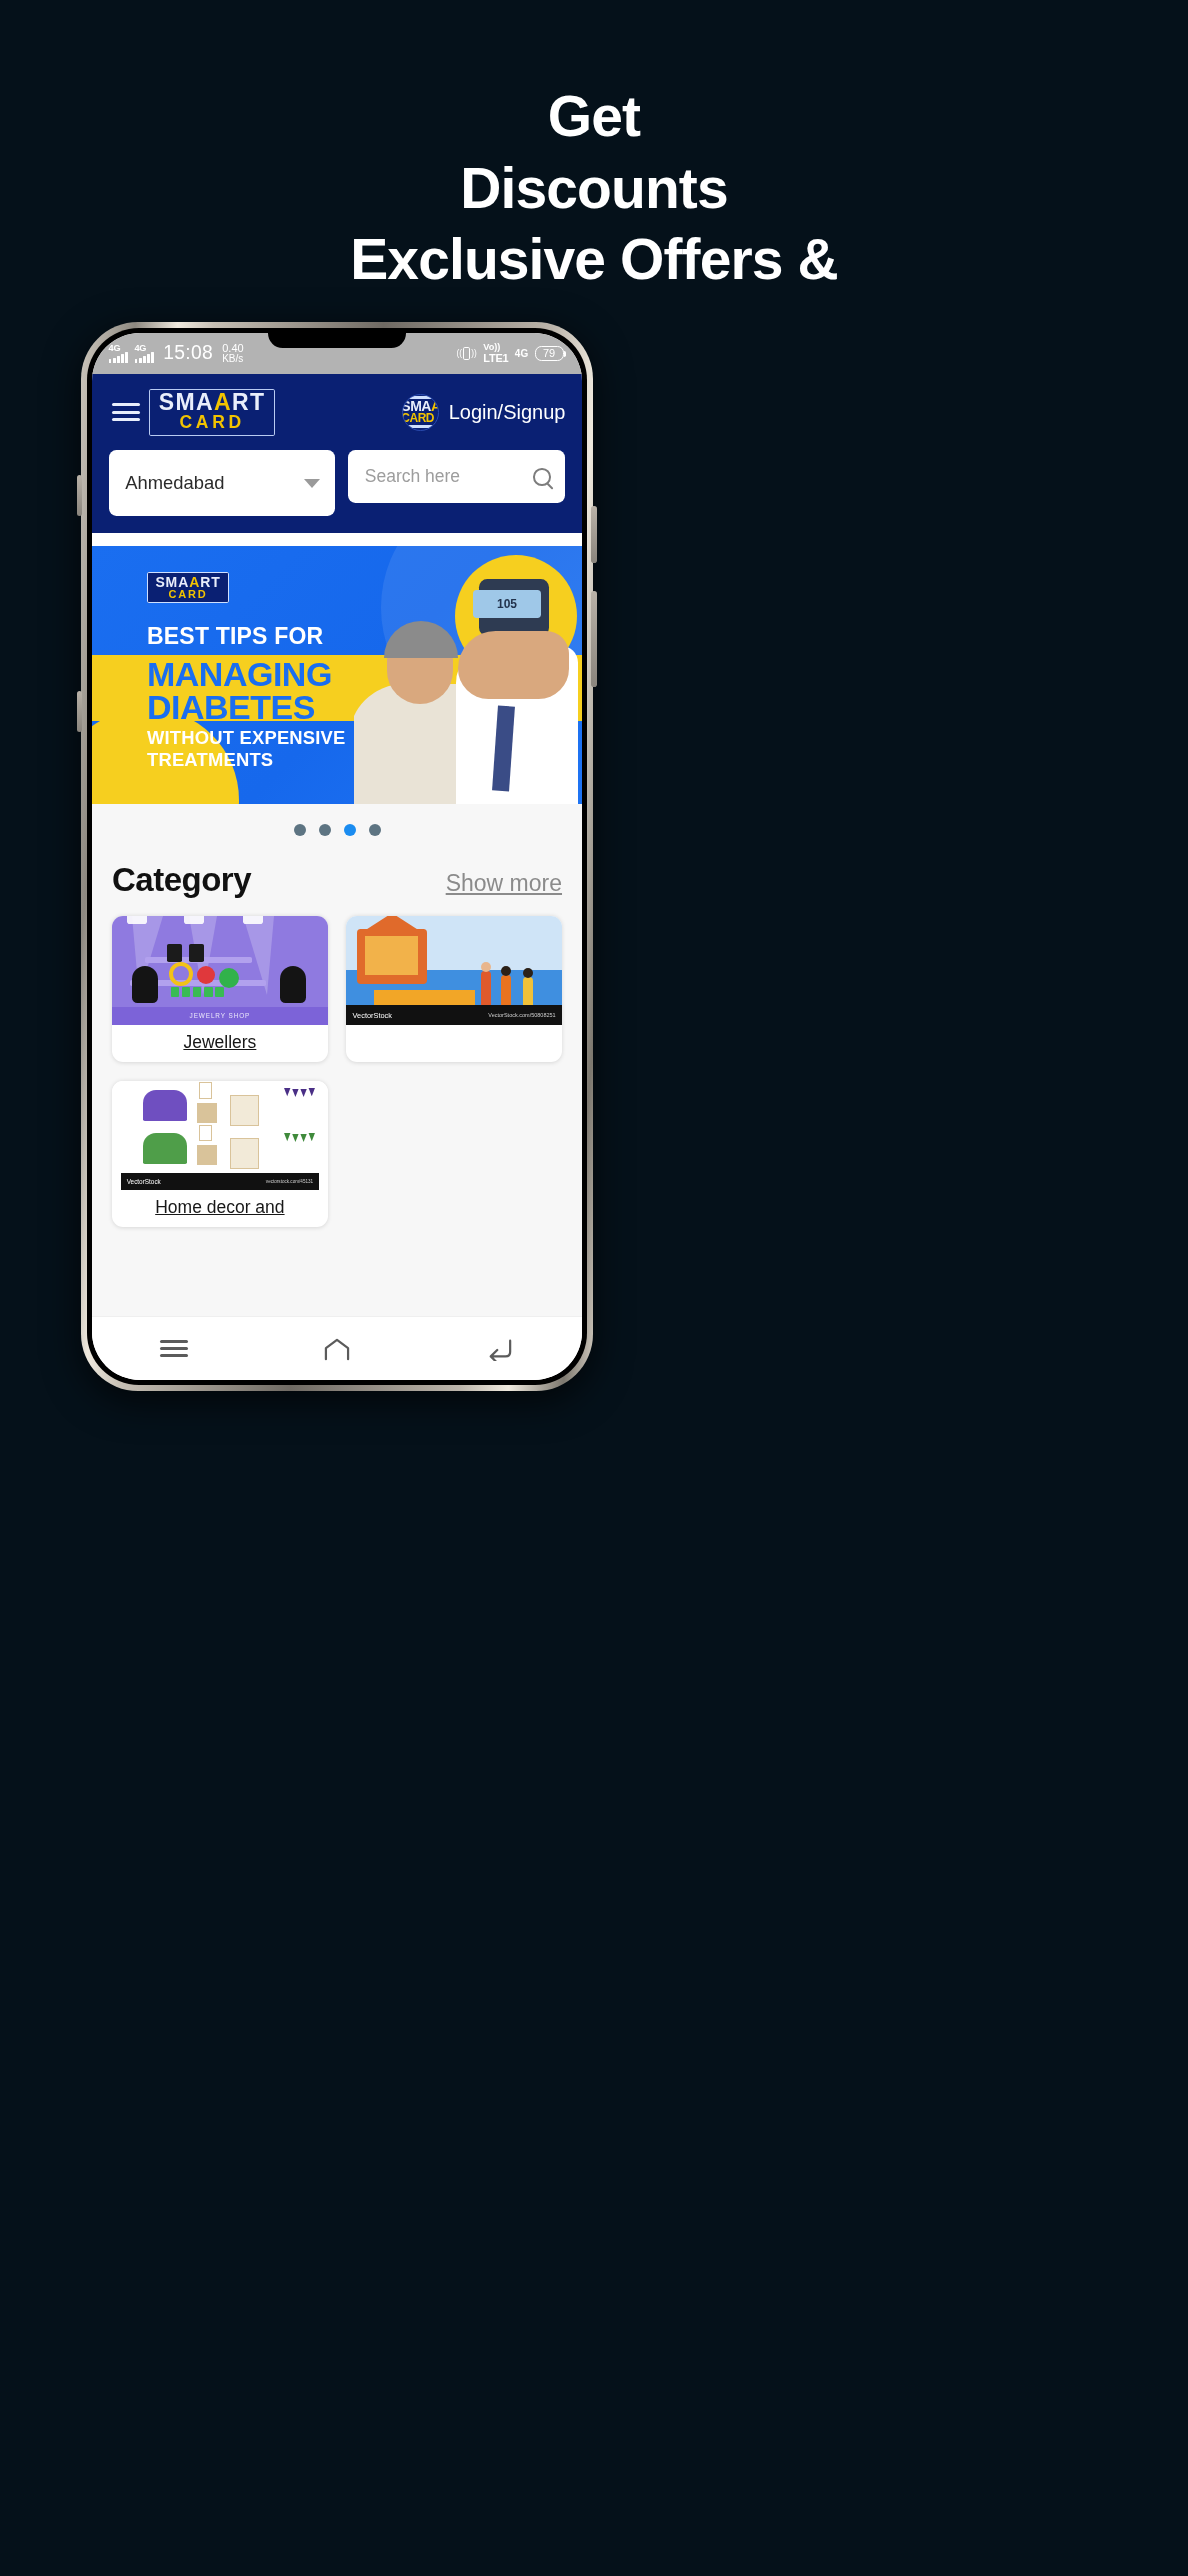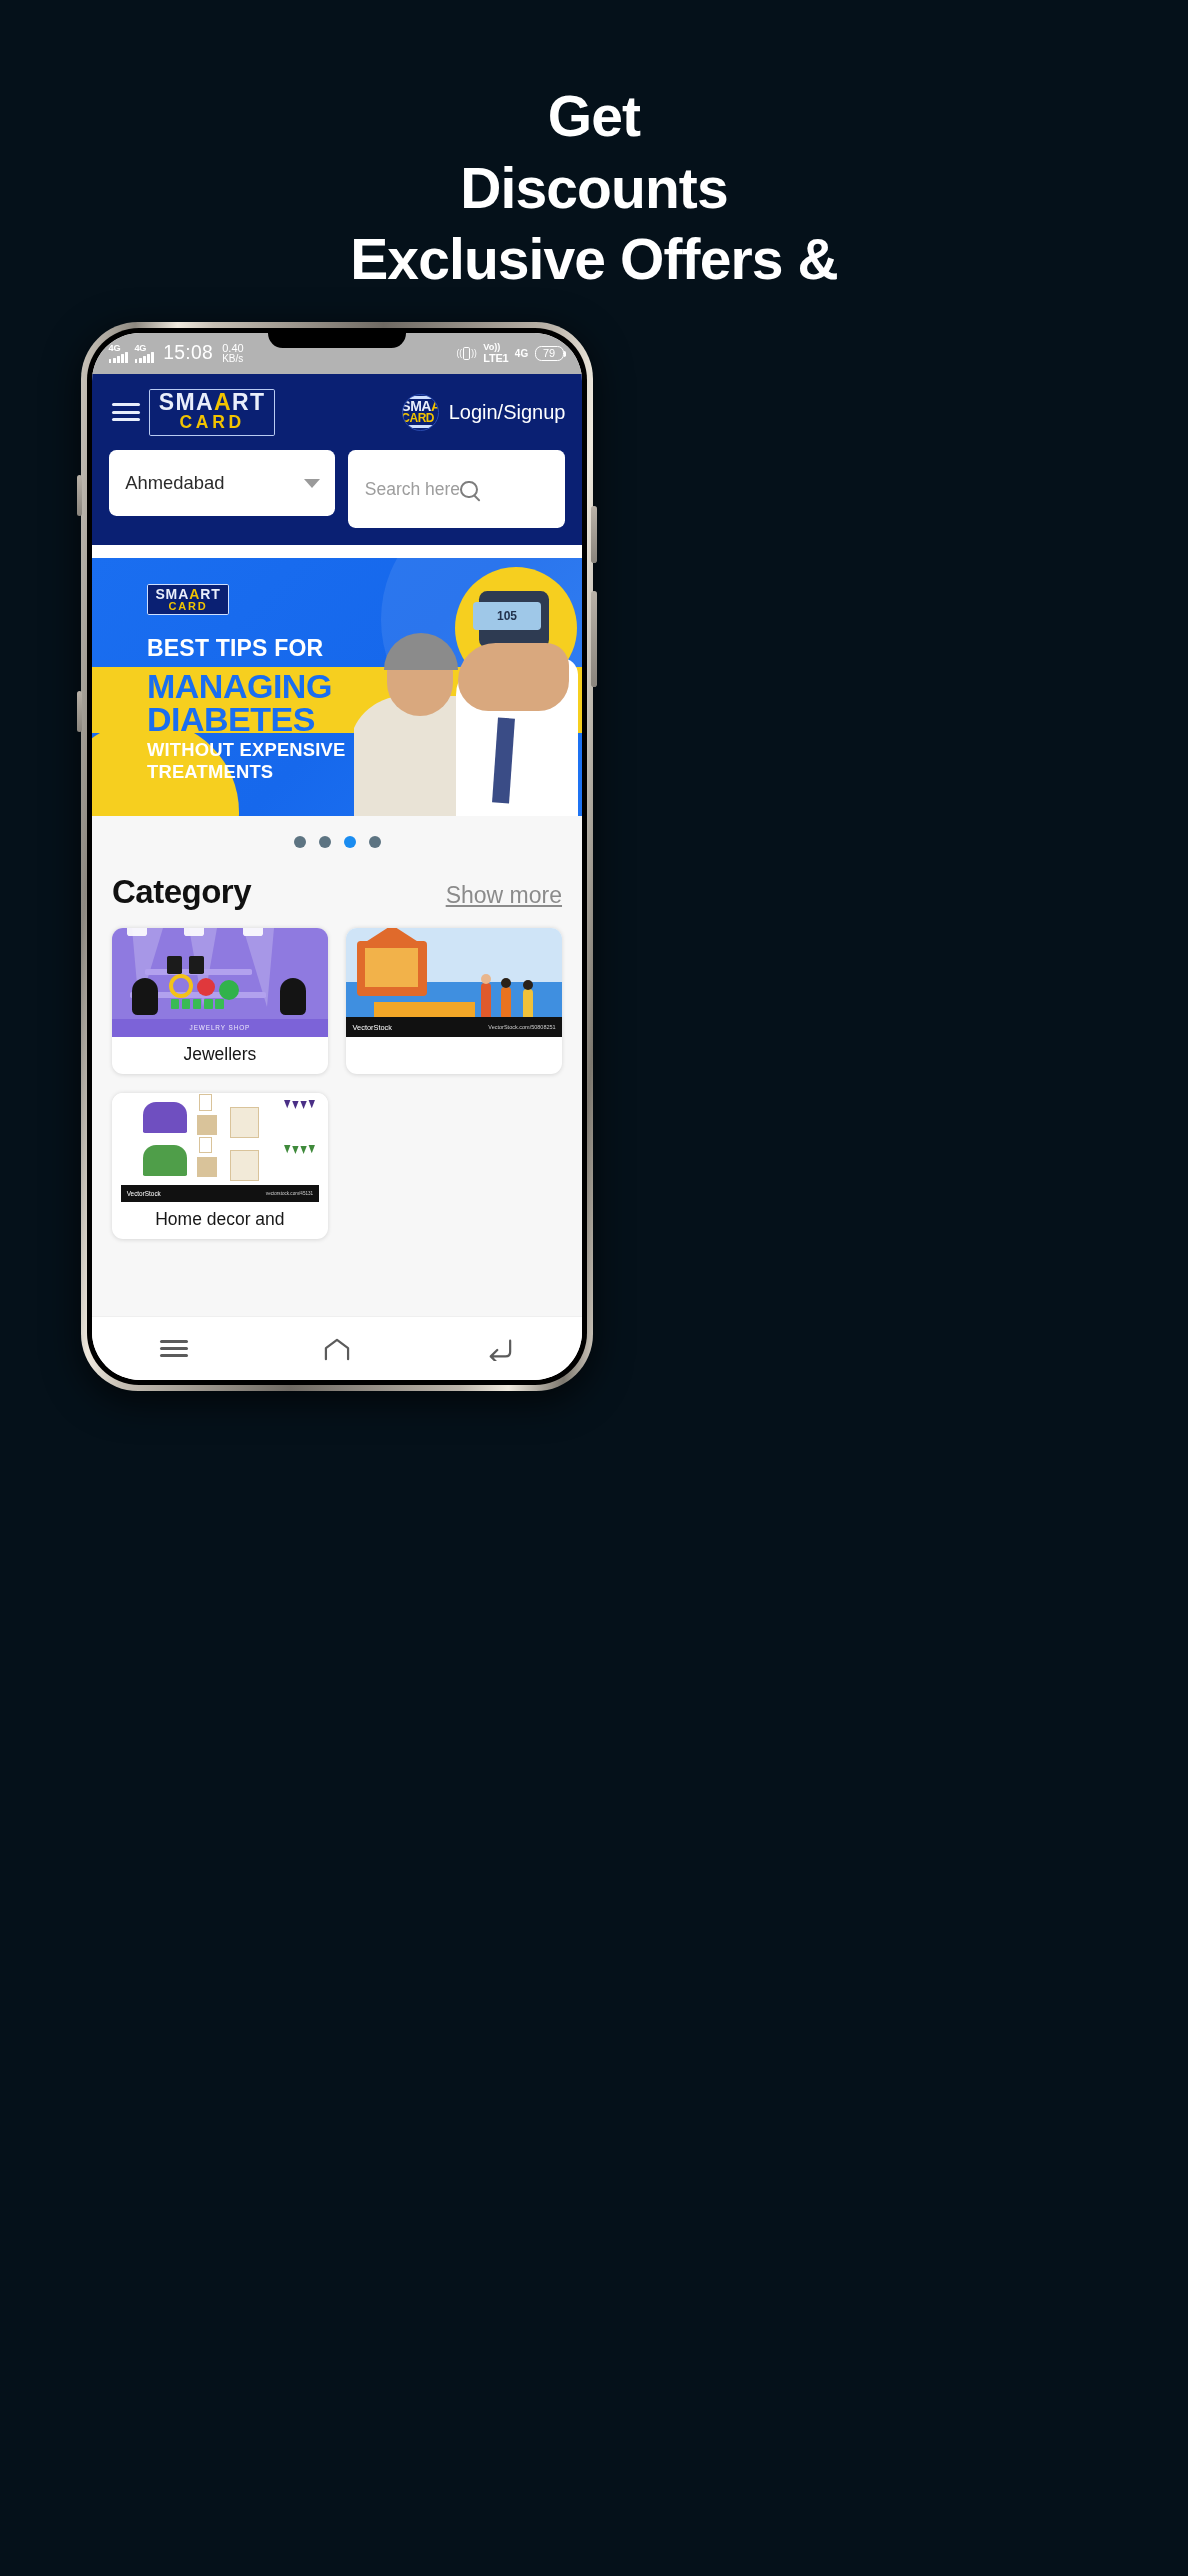--- a/index.html
+++ b/index.html
@@ -122,22 +122,22 @@
   .login-txt{ color:#fff; font-size:20px; }
   .hdr-row2{ display:flex; gap:13px; }
   .city-select{
     flex:1.05; background:#fff; border-radius:7.4px; height:66px;
     display:flex; align-items:center; justify-content:space-between;
     padding:0 14.7px 0 16.6px;
   }
   .city-select .val{ font-size:18.4px; color:#2b2b2b; }
   .caret{ width:0;height:0;border-left:8.3px solid transparent;border-right:8.3px solid transparent;border-top:9.2px solid #9a9a9a; }
   .search-box{
-    flex:1; background:#fff; border-radius:7.4px; height:78px;
-    display:flex; align-items:center; justify-content:flex-start;
+    flex:1; background:#fff; border-radius:7.4px; height:53px;
+    display:flex; align-items:center; justify-content:space-between;
     padding:0 14.7px 0 16.6px;
   }
   .search-box .ph{ font-size:17.5px; color:#9d9d9d; }
   .mag{ width:17.5px;height:17.5px;border:2.4px solid #7d7d7d;border-radius:50%;position:relative; }
   .mag::after{ content:"";position:absolute;width:2.4px;height:8.3px;background:#7d7d7d;right:-2.8px;bottom:-6.4px;transform:rotate(-45deg);border-radius:1.8px;}
 
   
   .app-body{ flex:1; background:#f7f7f7; overflow:hidden; position:relative; }
   .white-gap{ height:13px; background:#fff; }
 
@@ -195,21 +195,21 @@
 
   
   .cat-grid{ display:grid; grid-template-columns:1fr 1fr; gap:18.4px; padding:16.6px 20px 0; }
   .cat-card{
     background:#fff; border-radius:11px; overflow:hidden;
     box-shadow:0 0.9px 4.6px rgba(0,0,0,.13);
     display:flex; flex-direction:column; min-height:146px;
   }
   .cat-img{ height:109px; position:relative; overflow:hidden; }
   .cat-label{ flex:1; display:flex; align-items:center; justify-content:center; text-align:center;
-    font-size:17.5px; color:#171717; padding:7.4px 5.5px 9.2px; line-height:1.18; }
+    font-size:17.5px; color:#171717; padding:7.4px 5.5px 9.2px; line-height:1.18;text-decoration:underline; }
 
   
   .ill-jewel{ background:#8f7ae0; }
   .ill-jewel .beam{ position:absolute; top:0; width:0;height:0;
      border-left:12px solid transparent;border-right:12px solid transparent;border-top:79px solid rgba(255,255,255,.22);}
   .ill-jewel .beam.b1{left:20px;border-left-width:7.4px;border-right-width:24px;}
   .ill-jewel .beam.b2{left:77px;border-left-width:14.7px;border-right-width:14.7px;}
   .ill-jewel .beam.b3{left:131px;border-left-width:24px;border-right-width:7.4px;}
   .ill-jewel .lamp{ position:absolute; top:0; width:20px;height:8.3px;background:#f4f2fb;border-radius:0 0 2.8px 2.8px;}
   .ill-jewel .lamp.l1{left:14.7px}.ill-jewel .lamp.l2{left:72px}.ill-jewel .lamp.l3{left:131px}

